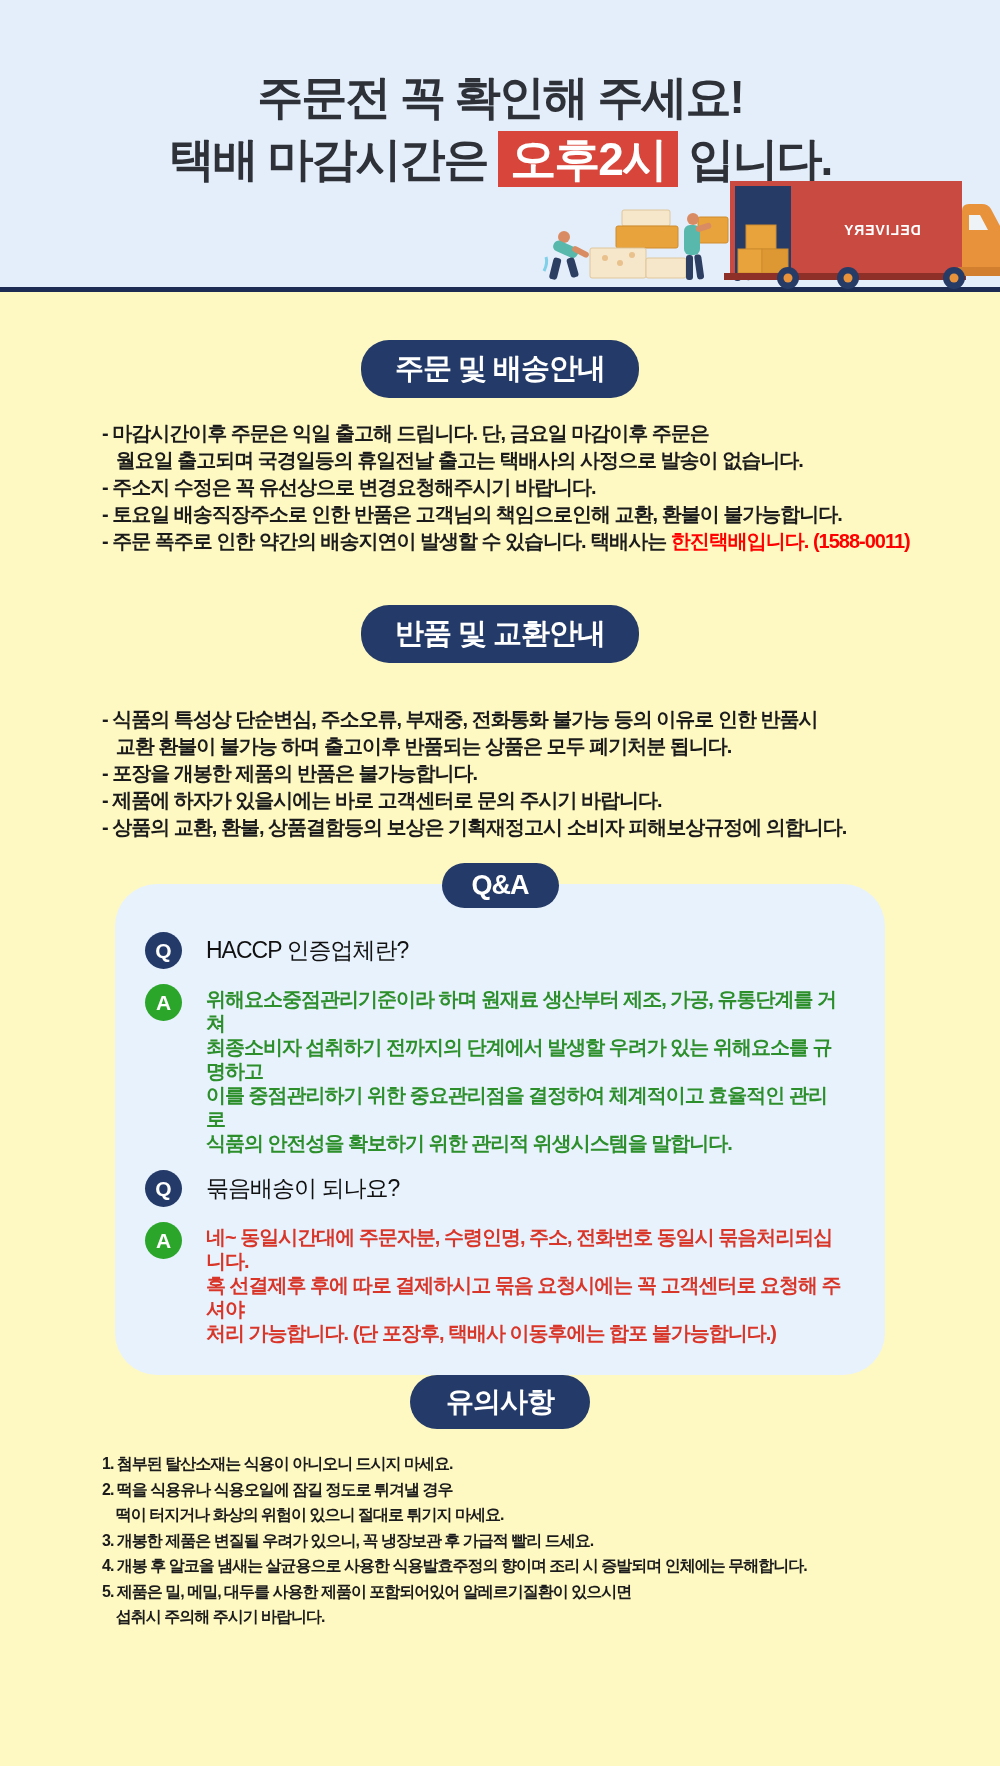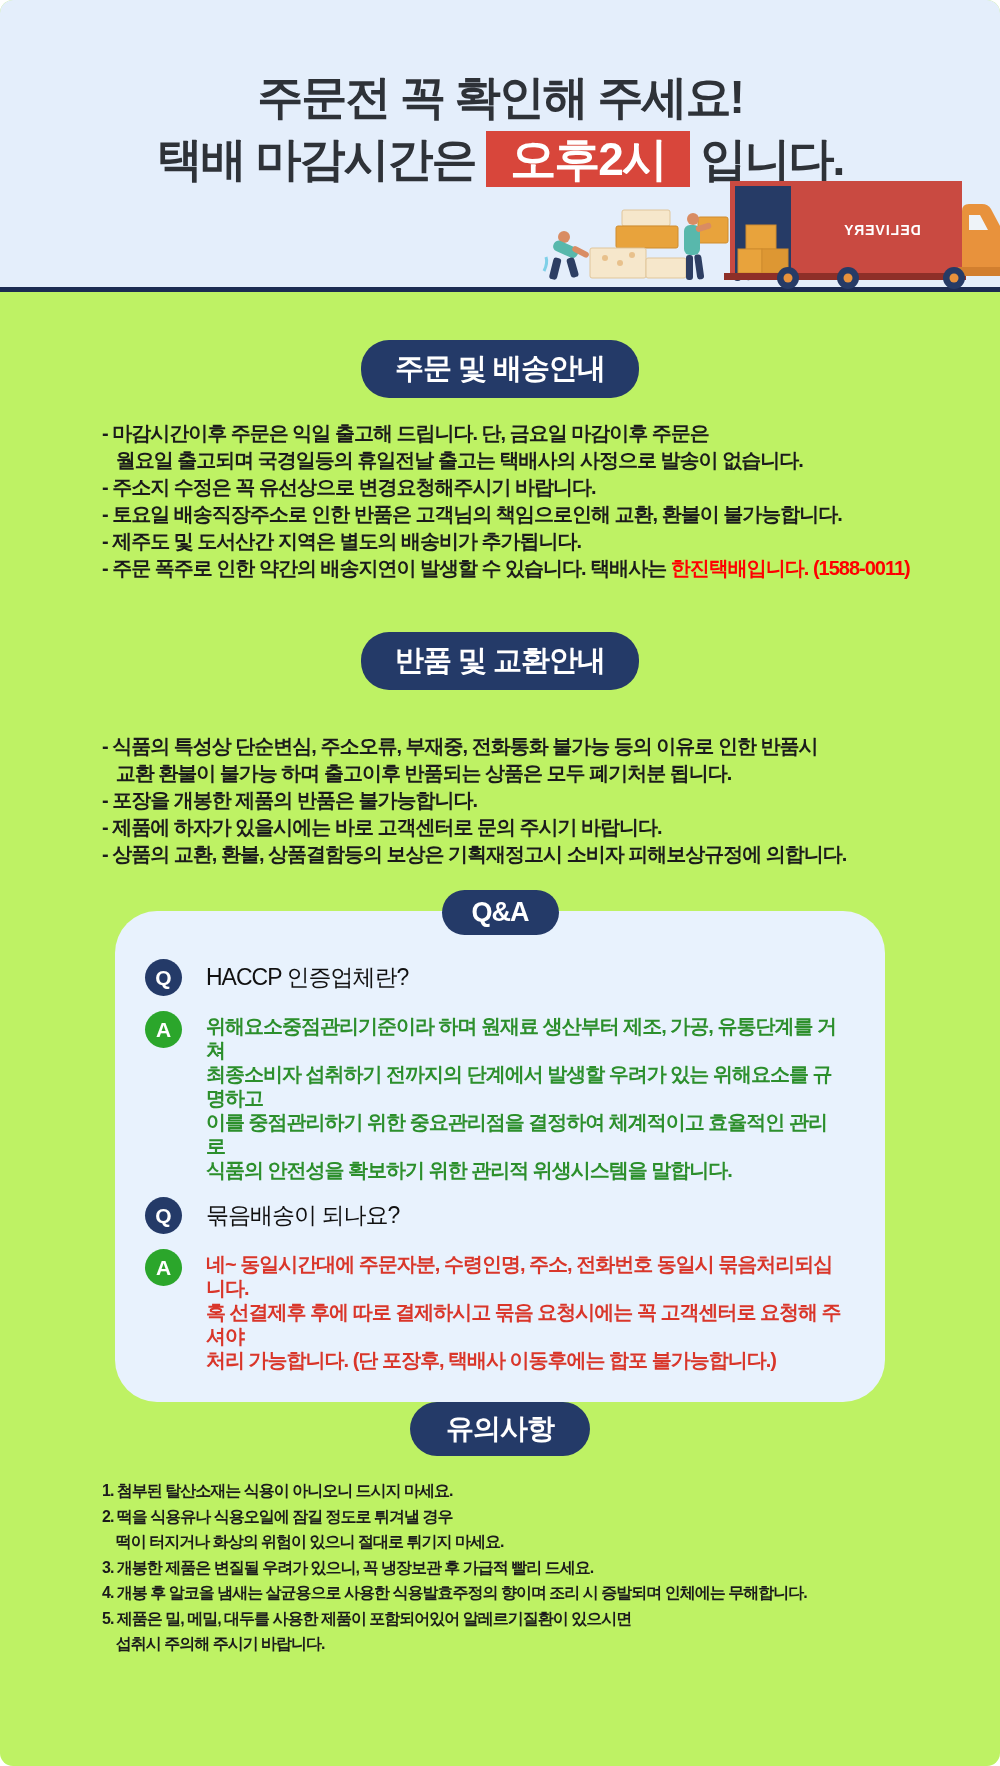--- a/index.html
+++ b/index.html
@@ -1,23 +1,23 @@
 <!DOCTYPE html>
 <html><head>
 <meta charset="utf-8">
 <style>
   * { margin:0; padding:0; box-sizing:border-box; }
   body { background:#fff; font-family:"Liberation Sans","DejaVu Sans",sans-serif; }
-  .page { width:1000px; height:1766px; margin:0 auto; background:#bef264; overflow:hidden; position:relative;border-radius:13px; }
+  .page { width:1000px; height:1766px; margin:0 auto; background:#fef9c3; overflow:hidden; position:relative; }
 
   
   .header { position:relative; height:292px; background:#e4eefb; border-bottom:5px solid #1c2c52; }
   .header-titles { position:absolute; top:66px; left:0; right:0; text-align:center; color:#2e3238; }
   .title-line { font-size:46px; font-weight:800; letter-spacing:-2px; line-height:62px; white-space:nowrap; }
-  .hl-red { display:inline-block; background:#d8463b; color:#fff; padding:0 24px; line-height:56px;text-align:right; }
+  .hl-red { display:inline-block; background:#d8463b; color:#fff; padding:0 12px; line-height:56px;text-align:right; }
   .truck-illu { position:absolute; right:0; bottom:-3px; }
 
   
   .badge { display:block; width:max-content; margin:0 auto; background:#243a68; color:#fff;
            font-weight:800; border-radius:28px; text-align:center; letter-spacing:-1px; }
   .badge-lg { font-size:29px; padding:9px 34px; }
   .badge-qa { font-size:27px; padding:7px 30px; position:relative; z-index:2; }
   .badge-sm { font-size:28px; padding:8px 36px; }
   .sec1-badge { margin-top:48px;text-align:right; }
   .sec2-badge { margin-top:50px; }
@@ -122,21 +122,20 @@
       </g>
     </svg>
   </div>
 
   <div class="badge badge-lg sec1-badge">주문 및 배송안내</div>
   <ul class="blist">
     <li>- 마감시간이후 주문은 익일 출고해 드립니다. 단, 금요일 마감이후 주문은
    월요일 출고되며 국경일등의 휴일전날 출고는 택배사의 사정으로 발송이 없습니다.</li>
     <li>- 주소지 수정은 꼭 유선상으로 변경요청해주시기 바랍니다.</li>
     <li>- 토요일 배송직장주소로 인한 반품은 고객님의 책임으로인해 교환, 환불이 불가능합니다.</li>
-    <li>- 제주도 및 도서산간 지역은 별도의 배송비가 추가됩니다.</li>
     <li><span>- 주문 폭주로 인한 약간의 배송지연이 발생할 수 있습니다. 택배사는 </span><span class="red-strong">한진택배입니다. (1588-0011)</span></li>
   </ul>
 
   <div class="badge badge-lg sec2-badge">반품 및 교환안내</div>
   <ul class="blist sec2-list">
     <li>- 식품의 특성상 단순변심, 주소오류, 부재중, 전화통화 불가능 등의 이유로 인한 반품시
    교환 환불이 불가능 하며 출고이후 반품되는 상품은 모두 폐기처분 됩니다.</li>
     <li>- 포장을 개봉한 제품의 반품은 불가능합니다.</li>
     <li>- 제품에 하자가 있을시에는 바로 고객센터로 문의 주시기 바랍니다.</li>
     <li>- 상품의 교환, 환불, 상품결함등의 보상은 기획재정고시 소비자 피해보상규정에 의합니다.</li>

